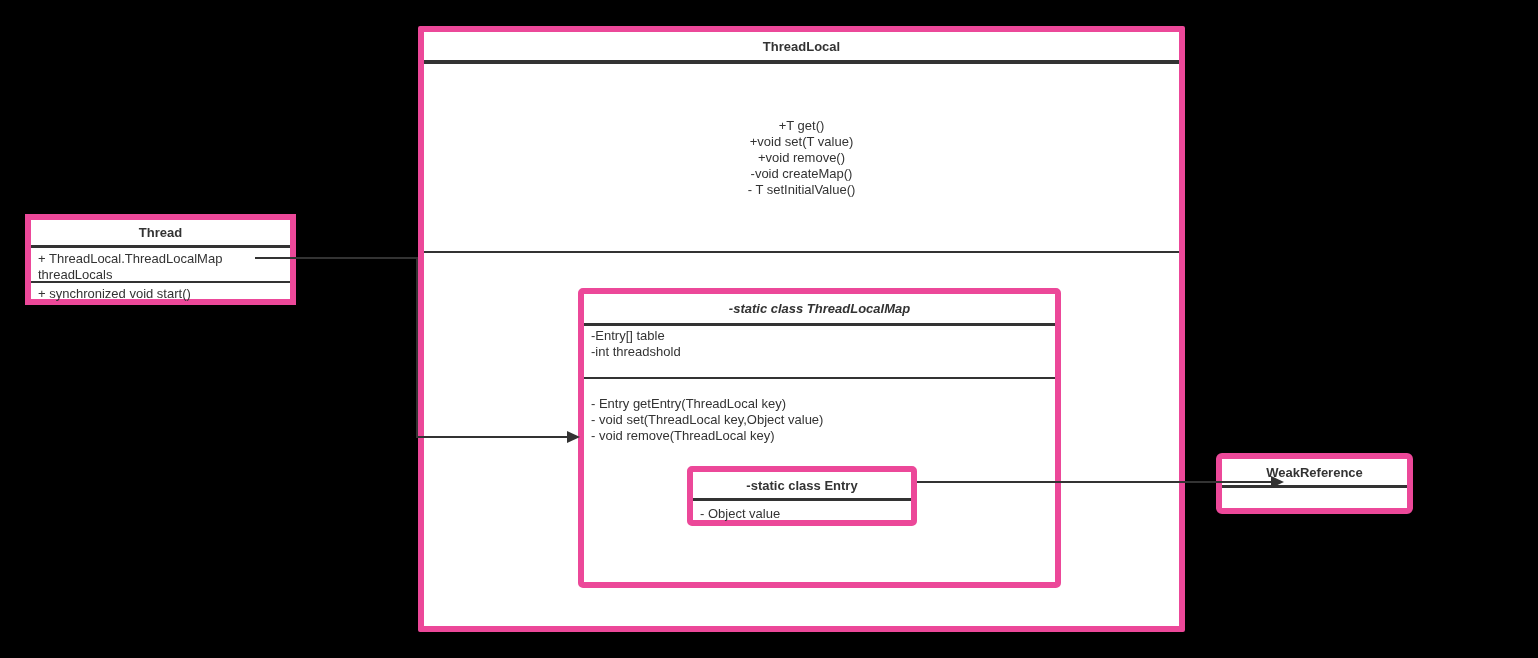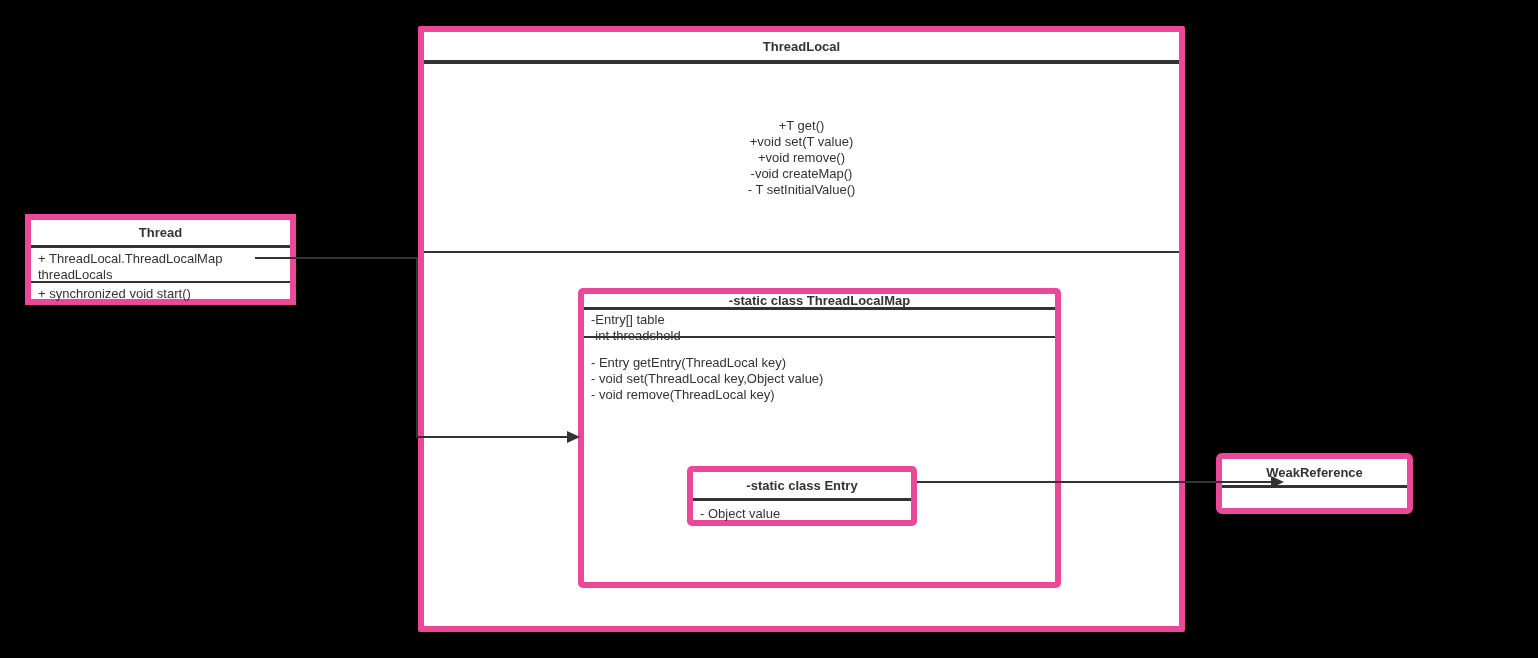--- a/index.html
+++ b/index.html
@@ -59,22 +59,22 @@
     text-align: center;
     font-size: 13px;
   }
   
   #box-thread { left: 25px; top: 214px; width: 271px; height: 91px; }
   #box-thread .uml-title { height: 28px; }
   #thread-fields { height: 35px; }
   #thread-methods { height: 24px; padding-top: 3px; }
   
   #box-threadlocalmap { left: 578px; top: 288px; width: 483px; height: 300px; border-radius: 5px; }
-  #box-threadlocalmap .uml-title { height: 16px; }
-  #tlm-fields { height: 28px; padding-top: 2px; }
+  #box-threadlocalmap .uml-title { height: 32px; font-style: italic; }
+  #tlm-fields { height: 53px; padding-top: 2px; }
   #tlm-methods { padding-top: 17px; }
   
   #box-entry { left: 687px; top: 466px; width: 230px; height: 60px; border-radius: 5px; }
   #box-entry .uml-title { height: 29px; }
   #entry-fields { padding-top: 5px; }
   
   #box-weakreference { left: 1216px; top: 453px; width: 197px; height: 61px; border-radius: 6px; }
   #box-weakreference .uml-title { height: 29px; }
   
   .seg {

